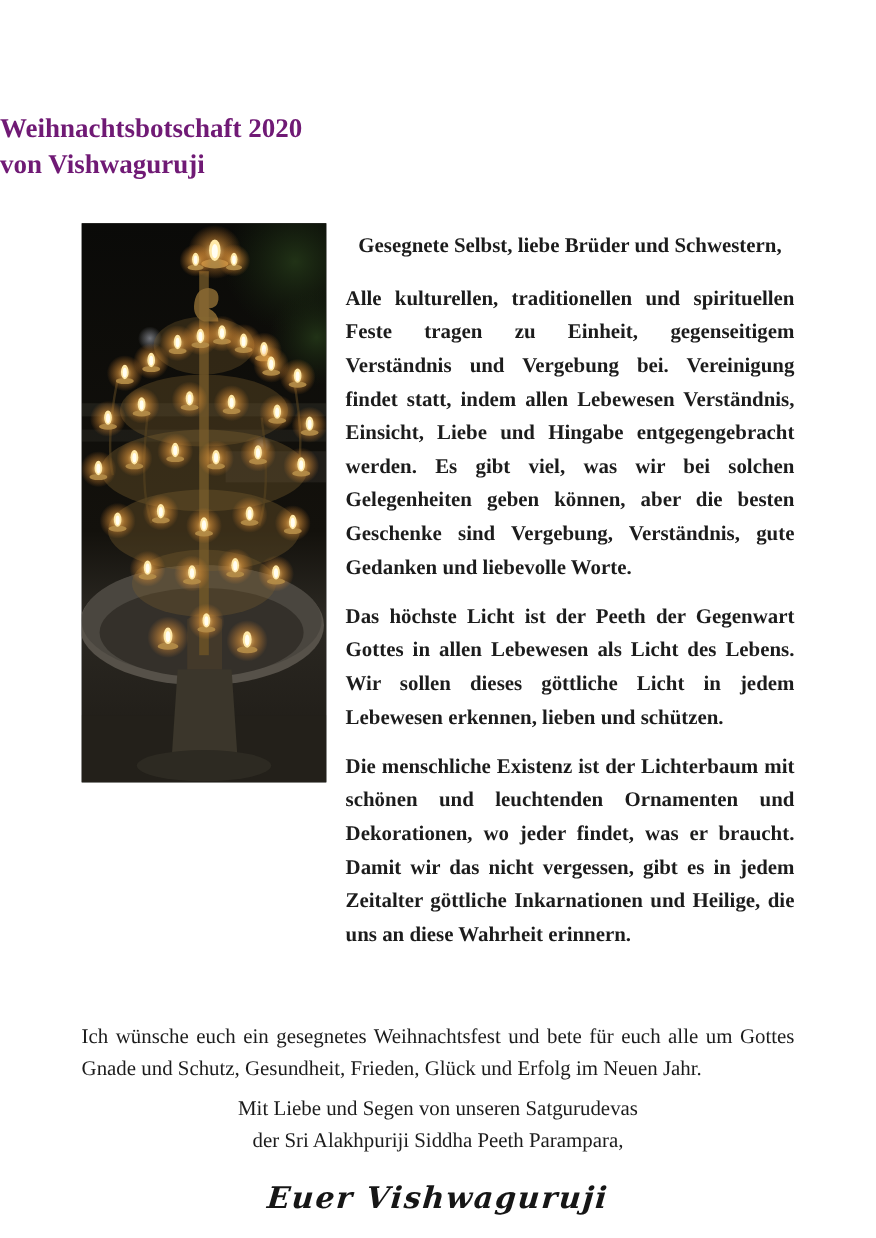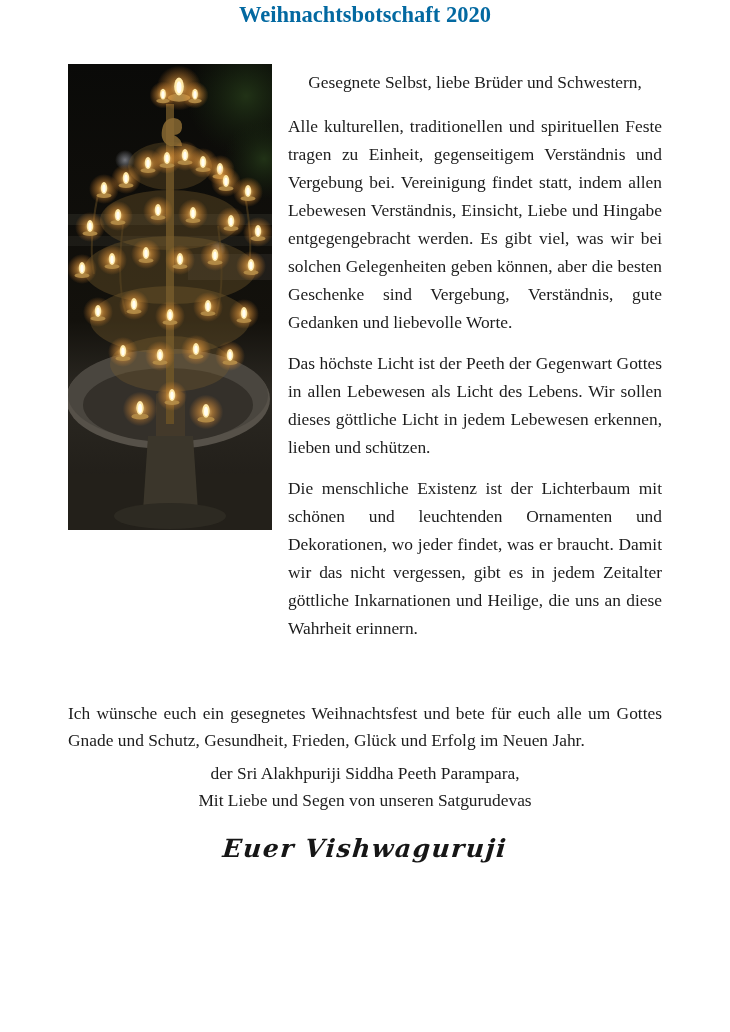--- a/index.html
+++ b/index.html
@@ -7,45 +7,47 @@
     position: relative;
     width: 730px;
     height: 1032px;
     background: #ffffff;
     font-family: "Liberation Serif", serif;
     color: #1c1c1c;
     overflow: hidden;
     box-sizing: border-box;
   }
   .title-block {
-    text-align: center;
+    padding-top: 92px;
+    text-align: left;
     font-weight: bold;
     font-size: 22.5px;
     line-height: 30px;
-    color: #0369a1;
+    color: #701a75;
   }
   .content-row {
     display: flex;
     margin: 34px 68px 0 68px;
     align-items: flex-start;
   }
   .photo-frame {
     flex: none;
     width: 204px;
     height: 466px;
     overflow: hidden;
     background: #0b0a08;
   }
   .photo-frame svg { display: block; width: 204px; height: 466px; }
   .text-col {
     margin-left: 16px;
     width: 378px;
     font-size: 17.4px;
     line-height: 28px;
     text-align: justify;
+    font-weight: bold;
   }
   .greeting {
     text-align: center;
     margin: 4px 0 16px 0;
   }
   .text-col p.body-par { margin: 0 0 13px 0; }
   .bottom-block {
     margin: 45px 68px 0 68px;
     font-size: 17.4px;
     line-height: 27px;
@@ -71,20 +73,21 @@
     transform: skewX(-5deg);
   }
 </style>
 </head>
 <body>
 
 <div class="page">
 
   <div class="title-block">
     <div>Weihnachtsbotschaft 2020</div>
+    <div>von Vishwaguruji</div>
   </div>
 
   <div class="content-row">
 
     <div class="photo-frame">
       <svg viewBox="0 0 204 466" xmlns="http://www.w3.org/2000/svg">
         <defs>
           <linearGradient id="bg" x1="0" y1="0" x2="0" y2="1">
             <stop offset="0" stop-color="#0a0a08"></stop>
             <stop offset="0.55" stop-color="#13110c"></stop>
@@ -182,19 +185,19 @@
       <p class="greeting">Gesegnete Selbst, liebe Brüder und Schwestern,</p>
       <p class="body-par">Alle kulturellen, traditionellen und spirituellen Feste tragen zu Einheit, gegenseitigem Verständnis und Vergebung bei. Vereinigung findet statt, indem allen Lebewesen Verständnis, Einsicht, Liebe und Hingabe entgegengebracht werden. Es gibt viel, was wir bei solchen Gelegenheiten geben können, aber die besten Geschenke sind Vergebung, Verständnis, gute Gedanken und liebevolle Worte.</p>
       <p class="body-par">Das höchste Licht ist der Peeth der Gegenwart Gottes in allen Lebewesen als Licht des Lebens. Wir sollen dieses göttliche Licht in jedem Lebewesen erkennen, lieben und schützen.</p>
       <p class="body-par">Die menschliche Existenz ist der Lichterbaum mit schönen und leuchtenden Ornamenten und Dekorationen, wo jeder findet, was er braucht. Damit wir das nicht vergessen, gibt es in jedem Zeitalter göttliche Inkarnationen und Heilige, die uns an diese Wahrheit erinnern.</p>
     </div>
   </div>
 
   <div class="bottom-block">
     <p class="close-par">Ich wünsche euch ein gesegnetes Weihnachtsfest und bete für euch alle um Gottes Gnade und Schutz, Gesundheit, Frieden, Glück und Erfolg im Neuen Jahr.</p>
     <div class="blessing">
+      <div>Mit Liebe und Segen von unseren Satgurudevas</div>
       <div>der Sri Alakhpuriji Siddha Peeth Parampara,</div>
-      <div>Mit Liebe und Segen von unseren Satgurudevas</div>
     </div>
     <div class="signature">Euer Vishwaguruji</div>
   </div>
 
 </div>
 
 </body></html>

